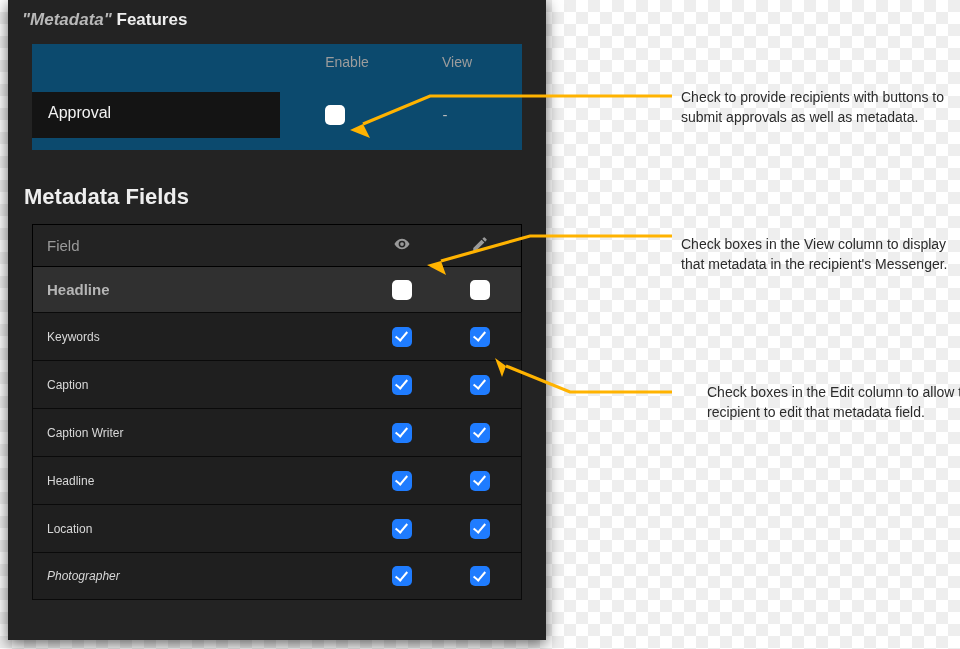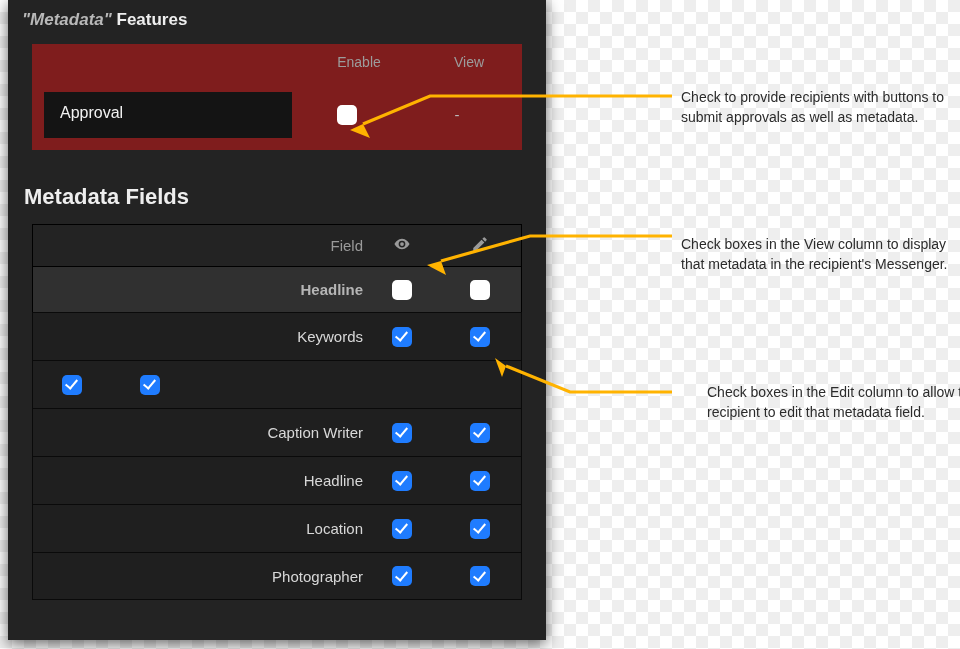--- a/index.html
+++ b/index.html
@@ -27,22 +27,21 @@
   }
   .section-title {
     font-size: 17px;
     font-weight: 700;
     color: #eee;
     padding: 10px 14px 14px 14px;
   }
   .section-title .quoted { color: #b8b8b8; font-style: italic; font-weight:700;}
   .features-box {
     margin: 0 24px 26px 24px;
-    background: #7f1d1d;
-    padding-left: 12px;
+    background: #0c4a6e;
   }
   .feat-header-row {
     display: flex;
     align-items: center;
     color: #9c9c9c;
     font-size: 14px;
     height: 36px;
   }
   .feat-col-label { flex: 0 0 260px; }
   .feat-col { flex: 0 0 110px; text-align: center; }
@@ -60,21 +59,20 @@
   .feat-desc { font-size: 12.5px; color: #8f8f8f; line-height: 1.35; max-width: 200px;}
   .feat-check-cell { flex: 0 0 110px; text-align: center; position: relative; }
   .dash { color: #bbb; font-size: 15px; }
   .meta-fields-title {
     font-size: 22px; font-weight: 700; color:#eee;
     padding: 8px 16px 14px 16px;
   }
   .fields-wrap {
     margin: 0 24px;
     background: #0f766e;
-    text-align: right;
   }
   .fields-header {
     display:flex; align-items:center;
     border: 1px solid #000;
     border-bottom: none;
     background:#232323;
     height: 42px;
     color:#9a9a9a;
     font-size: 15px;
   }
@@ -88,22 +86,22 @@
     height: 46px;
   }
   .group-row .lbl { flex:0 0 330px; padding-left:14px; font-weight:700; color:#b5b5b5; font-size:15px;}
   .group-row .chk { flex:0 0 78px; text-align:center;}
   .field-row {
     display:flex; align-items:center;
     border:1px solid #0a0a0a; border-bottom:none;
     background:#1f1f1f;
     height: 48px;
   }
-  .field-row:last-child { border-bottom:1px solid #0a0a0a;}
-  .field-row .lbl { flex:0 0 330px; padding-left:14px; font-size:15px; color:#d8d8d8; font-weight:400;}
+  .field-row:last-child { border-bottom:1px solid #0a0a0a;font-style:italic;}
+  .field-row .lbl { flex:0 0 330px; padding-left:14px; font-size:12px; color:#d8d8d8; font-weight:400;}
   .field-row .chk { flex:0 0 78px; text-align:center;}
   
   .cb {
     display:inline-block;
     width:20px; height:20px;
     border-radius:5px;
     vertical-align:middle;
     position:relative;
   }
   .cb.white { background:#fff; }
@@ -184,20 +182,21 @@
       <div class="chk"><span class="cb white"></span></div>
     </div>
 
     <div id="field-rows">
         <div class="field-row">
           <div class="lbl">Keywords</div>
           <div class="chk"><span class="cb blue"></span></div>
           <div class="chk"><span class="cb blue"></span></div>
         </div>
         <div class="field-row">
+          <div class="lbl">Caption</div>
           <div class="chk"><span class="cb blue"></span></div>
           <div class="chk"><span class="cb blue"></span></div>
         </div>
         <div class="field-row">
           <div class="lbl">Caption Writer</div>
           <div class="chk"><span class="cb blue"></span></div>
           <div class="chk"><span class="cb blue"></span></div>
         </div>
         <div class="field-row">
           <div class="lbl">Headline</div>

